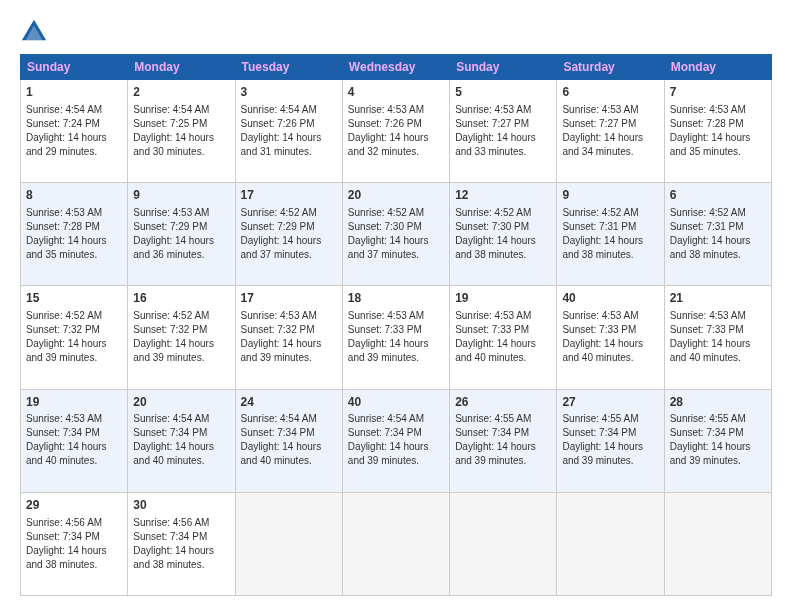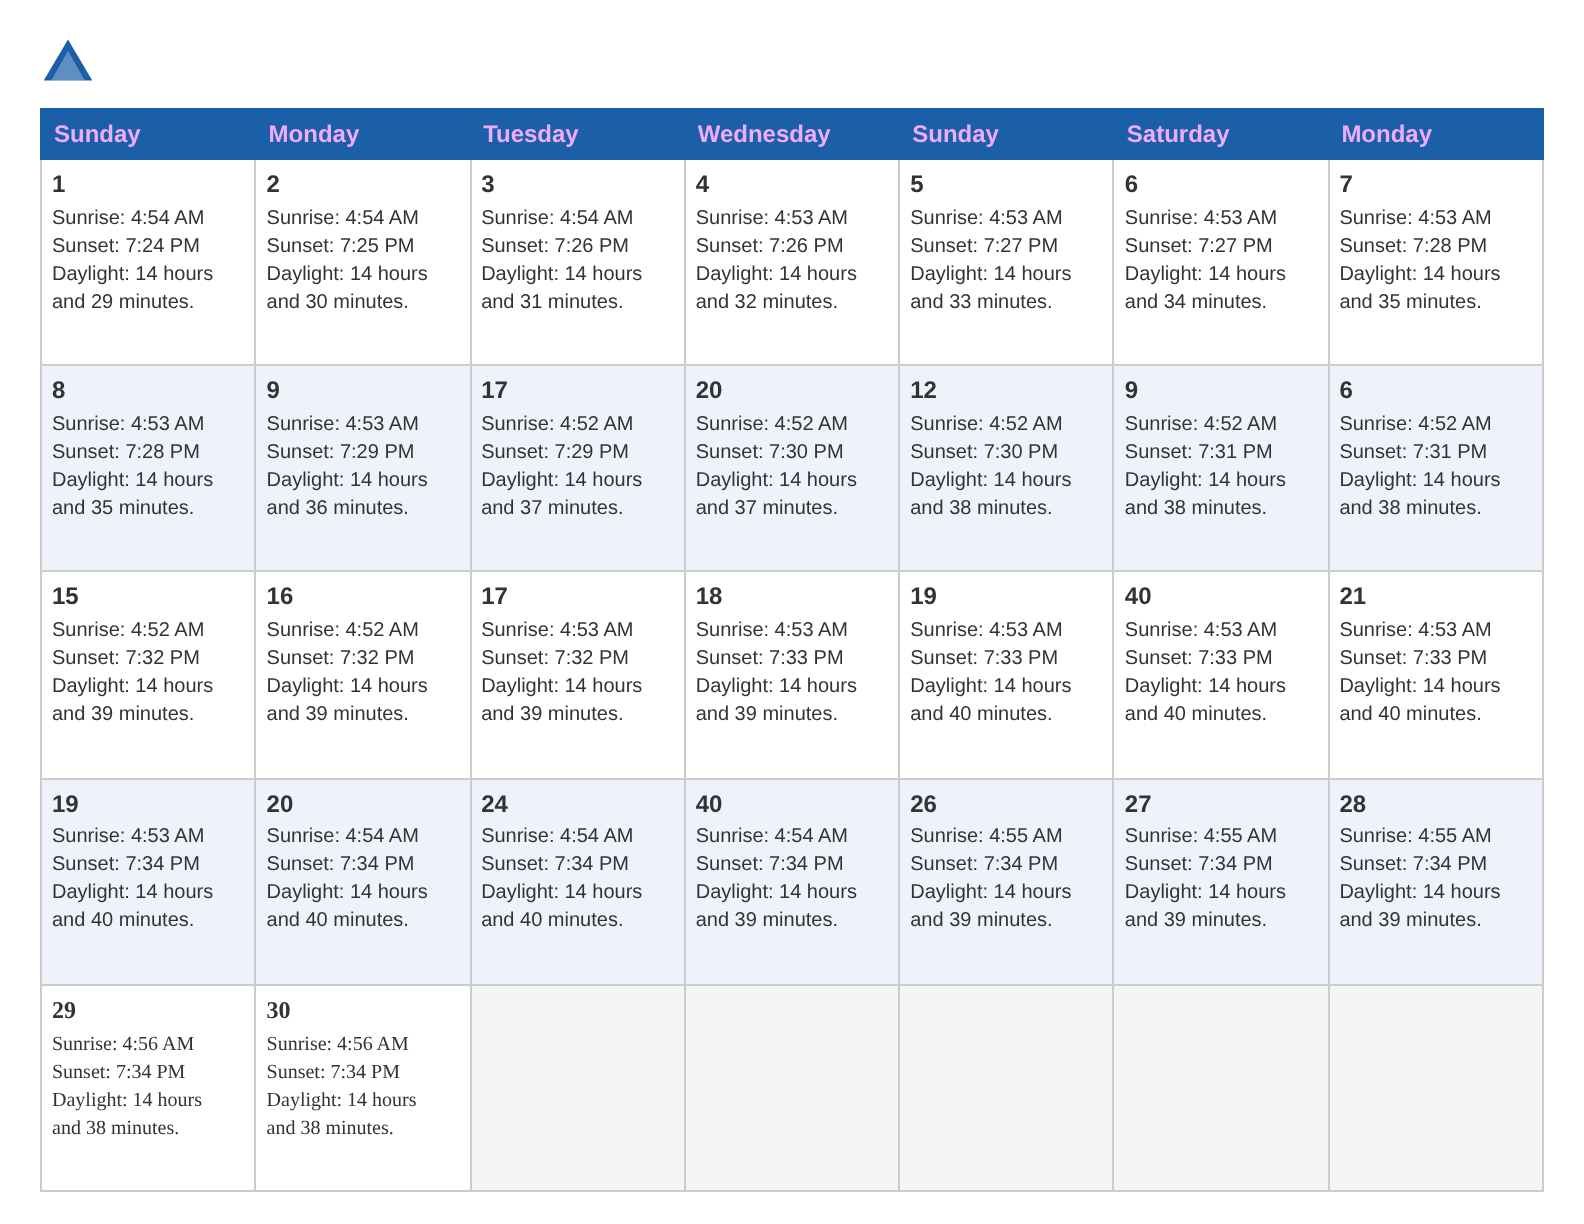--- a/index.html
+++ b/index.html
@@ -95,21 +95,20 @@
       background: #eef3fb;
     }
     .day-num {
       font-size: 12px;
       font-weight: bold;
       display: block;
       margin-bottom: 2px;
     }
     .last-row td {
       border-bottom: 1px solid #ccc;
-      font-family: Liberation Serif, serif;
     }
   </style>
 </head>
 <body>
 
 <div class="page">
   <div class="header">
     <div class="logo">
       <svg class="logo-icon" viewBox="0 0 30 30">
         <polygon points="15,4 28,26 2,26" fill="#1a5fa8"></polygon>

